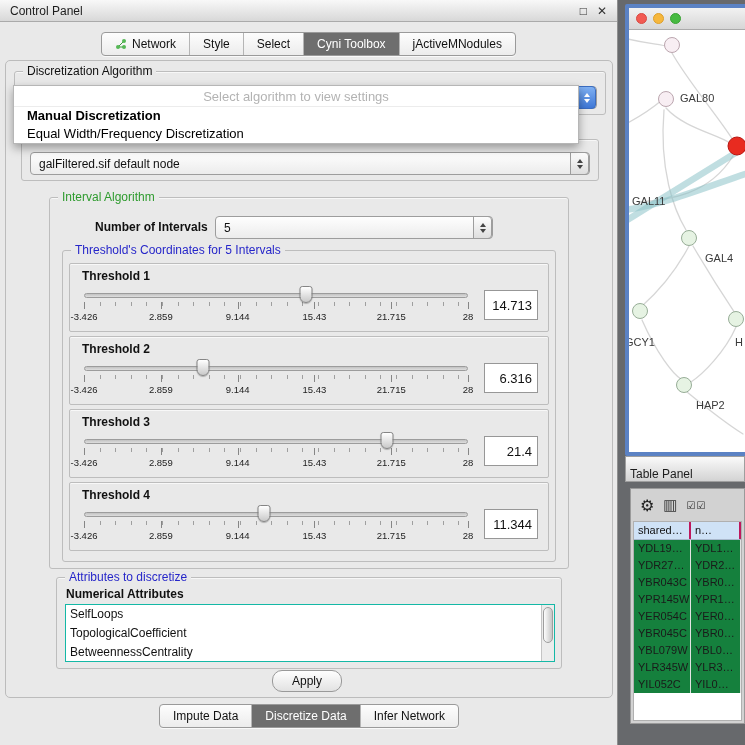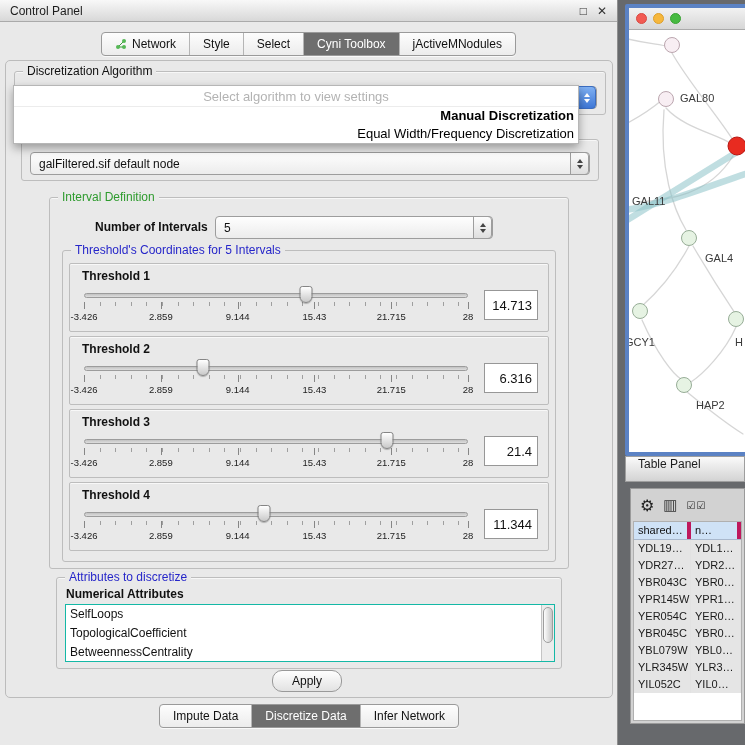--- a/index.html
+++ b/index.html
@@ -34,21 +34,21 @@
   .tri-down{width:0;height:0;border-left:3px solid transparent;border-right:3px solid transparent;border-top:4px solid #444;}
   .combo.blue .stepper{background:linear-gradient(#7fb0f2,#3e77d6);border-color:#3a6cc0;}
   .combo.blue .tri-up{border-bottom-color:#fff;}
   .combo.blue .tri-down{border-top-color:#fff;}
 
   
   .algo-group{left:8px;top:10px;width:592px;height:44px;}
   .algo-combo{position:absolute;left:8px;top:14px;right:8px;}
   .algo-popup{position:absolute;left:7px;top:24px;width:566px;background:#fff;border:1px solid #b6b6b6;box-shadow:0 4px 9px rgba(0,0,0,.35);z-index:30;font-size:13px;}
   .popup-placeholder{color:#b3b3b3;text-align:center;padding:3px 0 2px;border-bottom:1px solid #ececec;}
-  .popup-item{padding:1px 4px 2px;color:#000;text-align:right;}
+  .popup-item{padding:1px 13px 2px;color:#000;}
   .popup-item.bold{font-weight:bold;}
 
   .tabledata-group{left:15px;top:78px;width:578px;height:42px;}
   .tabledata-combo{position:absolute;left:8px;top:12px;right:8px;}
 
   .interval-group{left:43px;top:136px;width:520px;height:372px;}
   .count-label{position:absolute;left:36px;top:22px;font-size:12px;font-weight:bold;color:#111;padding-left:9px;}
   .count-combo{position:absolute;left:165px;top:18px;width:278px;}
   .thresholds-group{position:absolute;left:12px;top:52px;width:494px;height:312px;border:1px solid #bdbdbd;border-radius:3px;}
   #thresholds-container{position:absolute;left:6px;right:6px;top:12px;display:flex;flex-direction:column;gap:4px;}
@@ -85,33 +85,33 @@
   .light.yellow{background:#f6b73c;border:1px solid #dd9f2b;}
   .light.green{background:#47ba41;border:1px solid #3aa334;}
   .net-canvas{position:relative;width:116px;height:422px;background:#fff;overflow:hidden;}
   .edges{position:absolute;left:0;top:0;}
   .nnode{position:absolute;width:16px;height:16px;border-radius:50%;transform:translate(-50%,-50%);}
   .nnode.green{background:#e6f3e3;border:1px solid #97ad97;}
   .nnode.pink{background:#f8eef3;border:1px solid #bba6af;}
   .nnode.red{width:19px;height:19px;background:var(--node-red);border:1px solid #b81510;}
   .nlabel{position:absolute;font-size:11px;color:#3a3a3a;white-space:nowrap;}
 
-  .table-panel-bar{position:absolute;left:7px;top:456px;width:120px;height:26px;background:linear-gradient(#fafafa,#d3d3d3);border:1px solid #9e9e9e;display:flex;align-items:flex-start;padding-left:12px;font-size:12px;color:#1c1c1c;}
+  .table-panel-bar{position:absolute;left:7px;top:456px;width:120px;height:26px;background:linear-gradient(#fafafa,#d3d3d3);border:1px solid #9e9e9e;display:flex;align-items:flex-end;padding-left:4px;font-size:12px;color:#1c1c1c;}
   .table-panel{position:absolute;left:12px;top:488px;width:115px;height:236px;background:#d2d2d2;border:1px solid #9a9a9a;}
   .tp-toolbar{height:32px;display:flex;align-items:center;gap:9px;padding:0 9px;}
   .tp-icon{color:#222;}
   .tp-icon.gear{font-size:16px;}
   .tp-icon.cols{font-size:15px;color:#333;}
   .tp-icon.checks{font-size:10px;letter-spacing:1px;color:#2a2a2a;}
   .tp-table{position:absolute;left:2px;right:2px;top:32px;bottom:2px;background:#fff;border:1px solid #b0b0b0;}
   .thead{display:flex;height:18px;background:#cfe2f6;border-bottom:1px solid #a9b8cc;}
-  .th{font-size:11px;color:#111;padding:2px 0 0 4px;border-right:4px solid #be185d;overflow:hidden;white-space:nowrap;}
+  .th{font-size:11px;color:#111;padding:2px 0 0 4px;border-right:2px solid #be185d;overflow:hidden;white-space:nowrap;}
   .th.c1,.tcell.c1{width:57px;flex:none;}
   .th.c2,.tcell.c2{flex:1;}
-  .trow{display:flex;height:17px;background:#e5e5e5;}
+  .trow{display:flex;height:17px;background:#15803d;}
   .tcell{font-size:11px;color:#1a1a1a;padding:2px 0 0 4px;border-right:1px solid #e2e2e2;overflow:hidden;white-space:nowrap;}
 </style>
 </head>
 <body style="--green-title: #2e9b2e; --blue-title: #2626c9; --selected-tab: #6e6e6e; --node-red: #e82b20; --accent-blue: #4a7fd4;">
 
 <div class="control-panel">
   <div class="titlebar">
     <span>Control Panel</span>
     <span class="win-buttons">
       <span class="win-btn">□</span>
@@ -169,21 +169,21 @@
       <div class="combo tabledata-combo">
         <span>galFiltered.sif default node</span>
         <span class="stepper">
             <i class="tri-up"></i>
             <i class="tri-down"></i>
           </span>
       </div>
     </div>
 
     <div class="groupbox interval-group">
-      <span class="group-title green">Interval Definition</span>
+      <span class="group-title green">Interval Algorithm</span>
       <span class="count-label">Number of Intervals</span>
       <div class="combo count-combo">
         <span>5</span>
         <span class="stepper">
             <i class="tri-up"></i>
             <i class="tri-down"></i>
           </span>
       </div>
       <div class="thresholds-group">
         <span class="group-title blue">Threshold's Coordinates for 5 Intervals</span>

